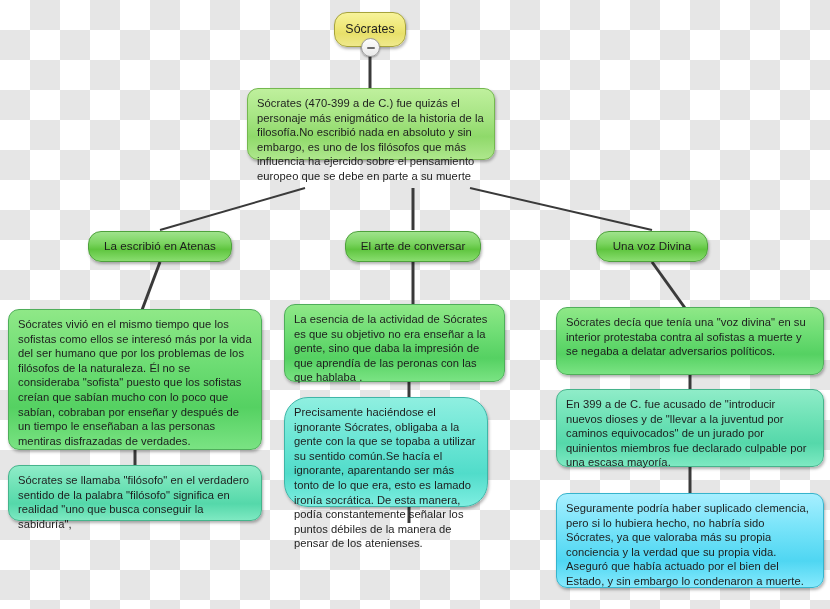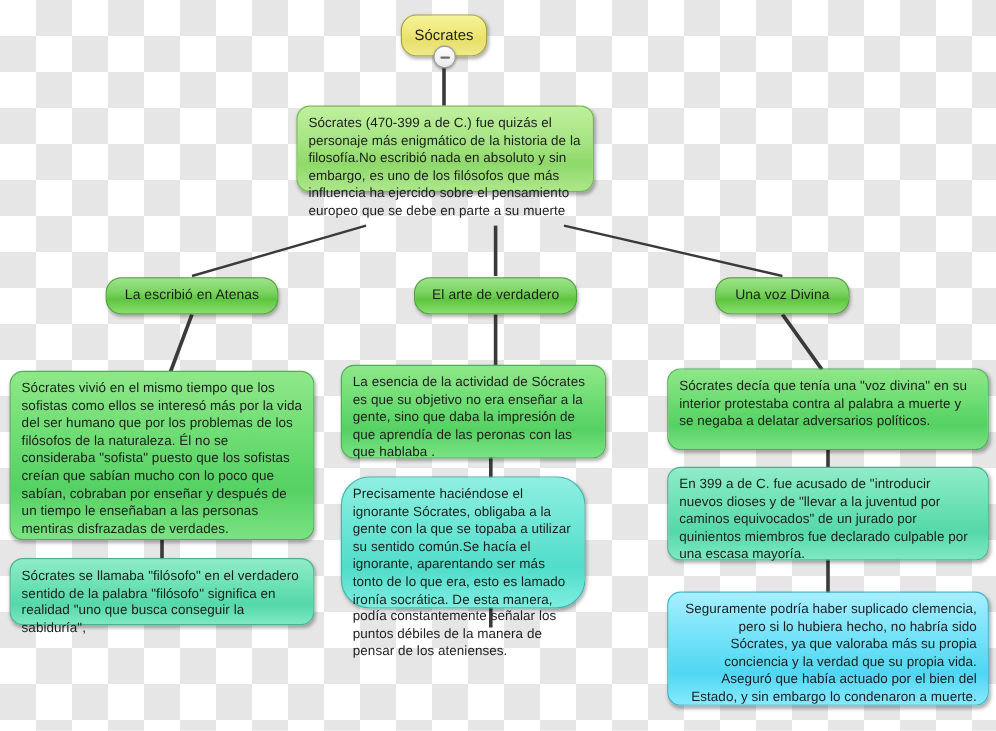--- a/index.html
+++ b/index.html
@@ -88,21 +88,20 @@
     border: 1px solid #46b48c;
     background: linear-gradient(to bottom, #8fecc8 0%, #6ee2b6 38%, #55d8aa 70%, #7ee9c2 100%);
   }
   .node.t-teal {
     border: 1px solid #3fb6a8 ;
     background: linear-gradient(to bottom, #8fefe0 0%, #6ce6d5 38%, #51dcca 70%, #7eeee1 100%);
   }
   .node.t-cyan {
     border: 1px solid #36b4cc;
     background: linear-gradient(to bottom, #a7efff 0%, #79e4f9 35%, #4fd6f2 72%, #86eafd 100%);
-    text-align: right;
   }
 
   
   .collapse {
     position: absolute;
     width: 17px;
     height: 17px;
     border-radius: 50%;
     background: linear-gradient(to bottom, #fdfdfd 0%, #e9e9e9 100%);
     border: 1px solid #9c9c9c;
@@ -155,21 +154,21 @@
 
   <div class="node t-lime" style="left:247px; top:88px; width:248px; height:72px;">
     <span>Sócrates (470-399 a de C.) fue quizás el personaje más enigmático de la historia de la filosofía.No escribió nada en absoluto y sin embargo, es uno de los filósofos que más influencia ha ejercido sobre el pensamiento europeo que se debe en parte a su muerte</span>
   </div>
 
   <div class="node pill" style="left:88px; top:231px; width:144px; height:31px;">
     <span>La escribió en Atenas</span>
   </div>
 
   <div class="node pill" style="left:345px; top:231px; width:136px; height:31px;">
-    <span>El arte de verdadero</span>
+    <span>El arte de conversar</span>
   </div>
 
   <div class="node pill" style="left:596px; top:231px; width:112px; height:31px;">
     <span>Una voz Divina</span>
   </div>
 
   <div class="node t-green" style="left:8px; top:309px; width:254px; height:141px;">
     <span>Sócrates vivió en el mismo tiempo que los sofistas como ellos se interesó más por la vida del ser humano que por los problemas de los filósofos de la naturaleza. Él no se consideraba "sofista" puesto que los sofistas creían que sabían mucho con lo poco que sabían, cobraban por enseñar y después de un tiempo le enseñaban a las personas mentiras disfrazadas de verdades.</span>
   </div>
 
@@ -180,21 +179,21 @@
   <div class="node t-green" style="left:284px; top:304px; width:221px; height:78px;">
     <span>La esencia de la actividad de Sócrates es que su objetivo no era enseñar a la gente, sino que daba la impresión de que aprendía de las peronas con las que hablaba .</span>
   </div>
 
   <div class="node t-teal" style="left:284px; top:397px; width:204px; height:110px;border-radius:24px;">
     <span>Precisamente haciéndose el ignorante Sócrates, obligaba a la gente con la que se topaba a utilizar su sentido común.Se hacía el ignorante, aparentando ser más tonto de lo que era, esto es lamado ironía socrática. De esta manera, podía constantemente señalar los puntos débiles de la manera de pensar de los atenienses.</span>
   </div>
 
 
   <div class="node t-green" style="left:556px; top:307px; width:268px; height:68px;">
-    <span>Sócrates decía que tenía una "voz divina" en su interior protestaba contra al palabra a muerte y se negaba a delatar adversarios políticos.</span>
+    <span>Sócrates decía que tenía una "voz divina" en su interior protestaba contra al sofistas a muerte y se negaba a delatar adversarios políticos.</span>
   </div>
 
   <div class="node t-mint" style="left:556px; top:389px; width:268px; height:78px;">
     <span>En 399 a de C. fue acusado de "introducir nuevos dioses y de "llevar a la juventud por caminos equivocados" de un jurado por quinientos miembros fue declarado culpable por una escasa mayoría.</span>
   </div>
 
   <div class="node t-cyan" style="left:556px; top:493px; width:268px; height:95px;">
     <span>Seguramente podría haber suplicado clemencia, pero si lo hubiera hecho, no habría sido Sócrates, ya que valoraba más su propia conciencia  y la verdad que su propia vida. Aseguró que había actuado por el bien del Estado, y sin embargo lo condenaron a muerte.</span>
   </div>
 

